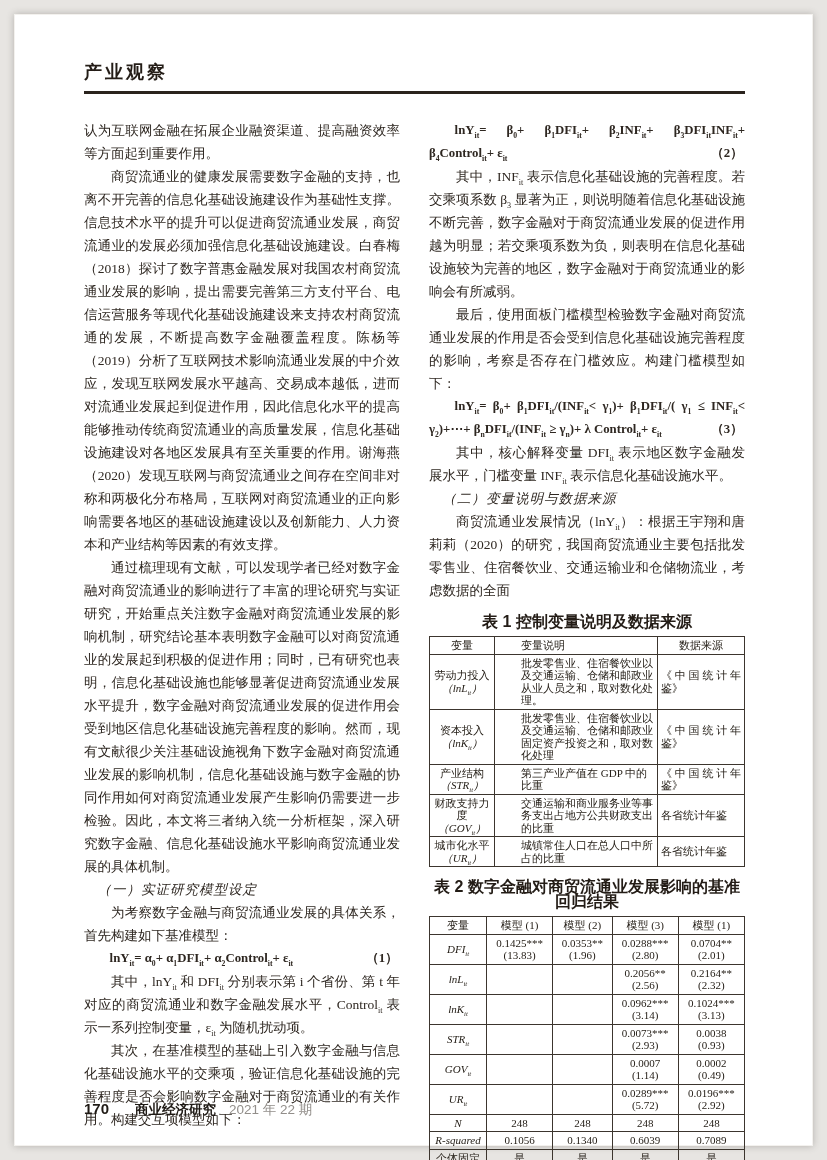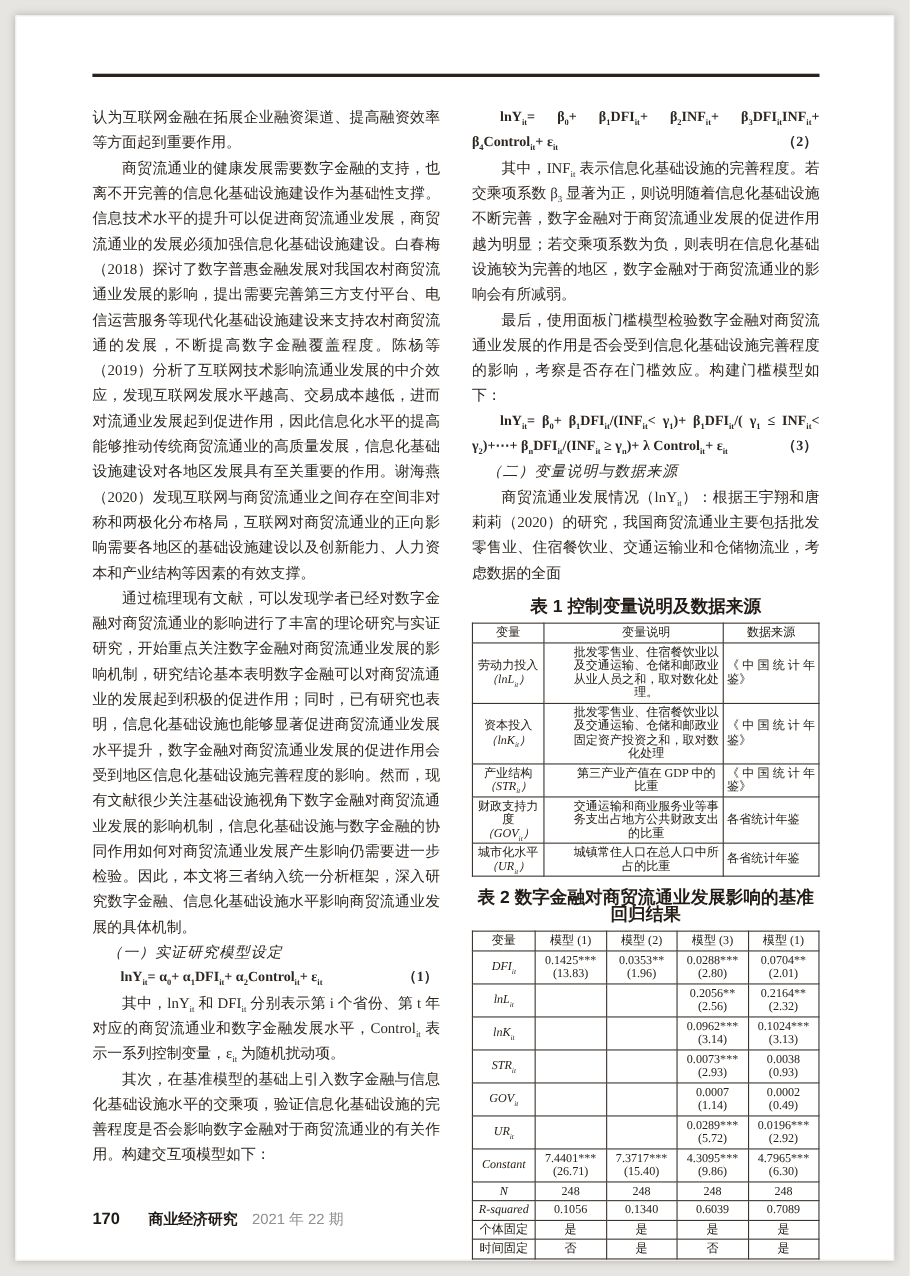--- a/index.html
+++ b/index.html
@@ -46,21 +46,21 @@
     font-weight:bold;font-size:16px;line-height:15px;
     text-align:center;text-indent:0;margin:12px 0 7px;color:#231c16;
   }
   table.dtable{
     width:100%;border-collapse:collapse;border:1.6px solid #2b241e;
     font-size:11px;line-height:12.5px;color:#262019;
   }
   .dtable th,.dtable td{border:1px solid #3c352e;padding:2px 3px;vertical-align:middle;}
   .dtable th{font-weight:normal;text-align:center;}
   .table1 .c0{width:58px;text-align:center;}
-  .table1 .c1{text-align:center;padding-left:26px;}
+  .table1 .c1{text-align:left;padding-left:26px;}
   .table1 .c2{width:80px;}
   .table1 .sym{font-style:italic;}
   .table2 td{text-align:center;}
   .table2 .c0{width:50px;}
   .table2 td.varcell{font-style:italic;}
   .table2 td.varcell.cjk{font-style:normal;}
 
   .footer{
     position:absolute;left:70px;top:1086px;
     font-family:"Liberation Sans","DejaVu Sans",sans-serif;
@@ -69,37 +69,40 @@
   .footer .pg{font-weight:bold;font-size:15px;margin-right:26px;}
   .footer .journal{font-weight:bold;margin-right:13px;}
   .footer .issue{color:#928e8a;}
 </style>
 </head>
 <body>
 
 <div class="page">
   <div class="content">
     <div class="header">
+      <div class="header-title">产业观察</div>
       <div class="header-rule"></div>
     </div>
     <div class="columns">
       <div class="col" id="col-left">
           <div class="para noindent">认为互联网金融在拓展企业融资渠道、提高融资效率等方面起到重要作用。</div>
           <div class="para">商贸流通业的健康发展需要数字金融的支持，也离不开完善的信息化基础设施建设作为基础性支撑。信息技术水平的提升可以促进商贸流通业发展，商贸流通业的发展必须加强信息化基础设施建设。白春梅（2018）探讨了数字普惠金融发展对我国农村商贸流通业发展的影响，提出需要完善第三方支付平台、电信运营服务等现代化基础设施建设来支持农村商贸流通的发展，不断提高数字金融覆盖程度。陈杨等（2019）分析了互联网技术影响流通业发展的中介效应，发现互联网发展水平越高、交易成本越低，进而对流通业发展起到促进作用，因此信息化水平的提高能够推动传统商贸流通业的高质量发展，信息化基础设施建设对各地区发展具有至关重要的作用。谢海燕（2020）发现互联网与商贸流通业之间存在空间非对称和两极化分布格局，互联网对商贸流通业的正向影响需要各地区的基础设施建设以及创新能力、人力资本和产业结构等因素的有效支撑。</div>
           <div class="para">通过梳理现有文献，可以发现学者已经对数字金融对商贸流通业的影响进行了丰富的理论研究与实证研究，开始重点关注数字金融对商贸流通业发展的影响机制，研究结论基本表明数字金融可以对商贸流通业的发展起到积极的促进作用；同时，已有研究也表明，信息化基础设施也能够显著促进商贸流通业发展水平提升，数字金融对商贸流通业发展的促进作用会受到地区信息化基础设施完善程度的影响。然而，现有文献很少关注基础设施视角下数字金融对商贸流通业发展的影响机制，信息化基础设施与数字金融的协同作用如何对商贸流通业发展产生影响仍需要进一步检验。因此，本文将三者纳入统一分析框架，深入研究数字金融、信息化基础设施水平影响商贸流通业发展的具体机制。</div>
           <div class="subheading">（一）实证研究模型设定</div>
+          <div class="para">为考察数字金融与商贸流通业发展的具体关系，首先构建如下基准模型：</div>
           <div class="equation"><span class="eq-text">lnY<sub>it</sub>= α<sub>0</sub>+ α<sub>1</sub>DFI<sub>it</sub>+ α<sub>2</sub>Control<sub>it</sub>+ ε<sub>it</sub></span><span class="eq-num">（1）</span></div>
           <div class="para">其中，lnY<sub>it</sub> 和 DFI<sub>it</sub> 分别表示第 i 个省份、第 t 年对应的商贸流通业和数字金融发展水平，Control<sub>it</sub> 表示一系列控制变量，ε<sub>it</sub> 为随机扰动项。</div>
           <div class="para">其次，在基准模型的基础上引入数字金融与信息化基础设施水平的交乘项，验证信息化基础设施的完善程度是否会影响数字金融对于商贸流通业的有关作用。构建交互项模型如下：</div>
         </div>
       <div class="col" id="col-right">
           <div class="equation"><span class="eq-text">lnY<sub>it</sub>= β<sub>0</sub>+ β<sub>1</sub>DFI<sub>it</sub>+ β<sub>2</sub>INF<sub>it</sub>+ β<sub>3</sub>DFI<sub>it</sub>INF<sub>it</sub>+ β<sub>4</sub>Control<sub>it</sub>+ ε<sub>it</sub></span><span class="eq-num">（2）</span></div>
           <div class="para">其中，INF<sub>it</sub> 表示信息化基础设施的完善程度。若交乘项系数 β<sub>3</sub> 显著为正，则说明随着信息化基础设施不断完善，数字金融对于商贸流通业发展的促进作用越为明显；若交乘项系数为负，则表明在信息化基础设施较为完善的地区，数字金融对于商贸流通业的影响会有所减弱。</div>
           <div class="para">最后，使用面板门槛模型检验数字金融对商贸流通业发展的作用是否会受到信息化基础设施完善程度的影响，考察是否存在门槛效应。构建门槛模型如下：</div>
           <div class="equation"><span class="eq-text">lnY<sub>it</sub>= β<sub>0</sub>+ β<sub>1</sub>DFI<sub>it</sub>/(INF<sub>it</sub>&lt; γ<sub>1</sub>)+ β<sub>1</sub>DFI<sub>it</sub>/( γ<sub>1</sub> ≤ INF<sub>it</sub>&lt; γ<sub>2</sub>)+⋯+ β<sub>n</sub>DFI<sub>it</sub>/(INF<sub>it</sub> ≥ γ<sub>n</sub>)+ λ Control<sub>it</sub>+ ε<sub>it</sub></span><span class="eq-num">（3）</span></div>
+          <div class="para">其中，核心解释变量 DFI<sub>it</sub> 表示地区数字金融发展水平，门槛变量 INF<sub>it</sub> 表示信息化基础设施水平。</div>
           <div class="subheading">（二）变量说明与数据来源</div>
           <div class="para">商贸流通业发展情况（lnY<sub>it</sub>）：根据王宇翔和唐莉莉（2020）的研究，我国商贸流通业主要包括批发零售业、住宿餐饮业、交通运输业和仓储物流业，考虑数据的全面</div>
           <div class="table-block">
             <div class="table-title">表 1 控制变量说明及数据来源</div>
             <table class="dtable table1">
               <thead>
                 <tr>
                   <th class="c0">变量</th>
                   <th class="c1">变量说明</th>
                   <th class="c2">数据来源</th>
@@ -181,27 +184,20 @@
                   <td class="c2 valcell"></td>
                   <td class="c3 valcell">0.0007<br>(1.14)</td>
                   <td class="c4 valcell">0.0002<br>(0.49)</td>
                 </tr>
                 <tr>
                   <td class="c0 varcell">UR<sub>it</sub></td>
                   <td class="c1 valcell"></td>
                   <td class="c2 valcell"></td>
                   <td class="c3 valcell">0.0289***<br>(5.72)</td>
                   <td class="c4 valcell">0.0196***<br>(2.92)</td>
-                </tr>
-                <tr>
-                  <td class="c0 varcell">Constant</td>
-                  <td class="c1 valcell">7.4401***<br>(26.71)</td>
-                  <td class="c2 valcell">7.3717***<br>(15.40)</td>
-                  <td class="c3 valcell">4.3095***<br>(9.86)</td>
-                  <td class="c4 valcell">4.7965***<br>(6.30)</td>
                 </tr>
                 <tr>
                   <td class="c0 varcell">N</td>
                   <td class="c1 valcell">248</td>
                   <td class="c2 valcell">248</td>
                   <td class="c3 valcell">248</td>
                   <td class="c4 valcell">248</td>
                 </tr>
                 <tr>
                   <td class="c0 varcell">R-squared</td>

